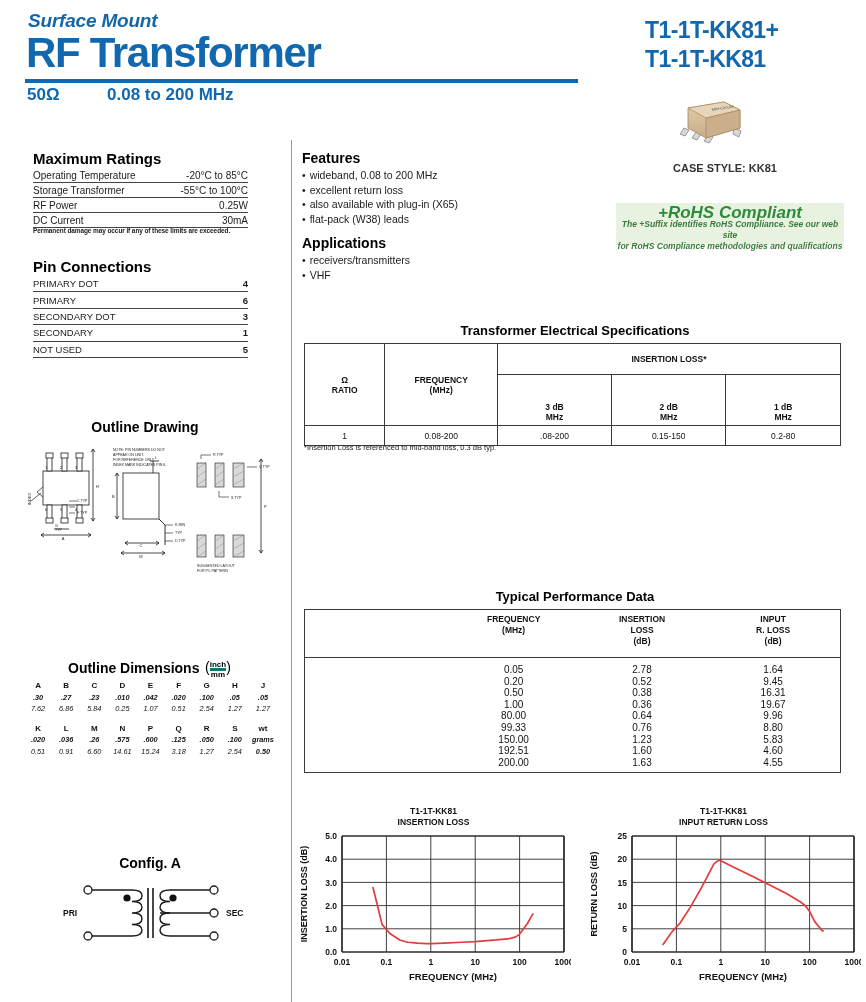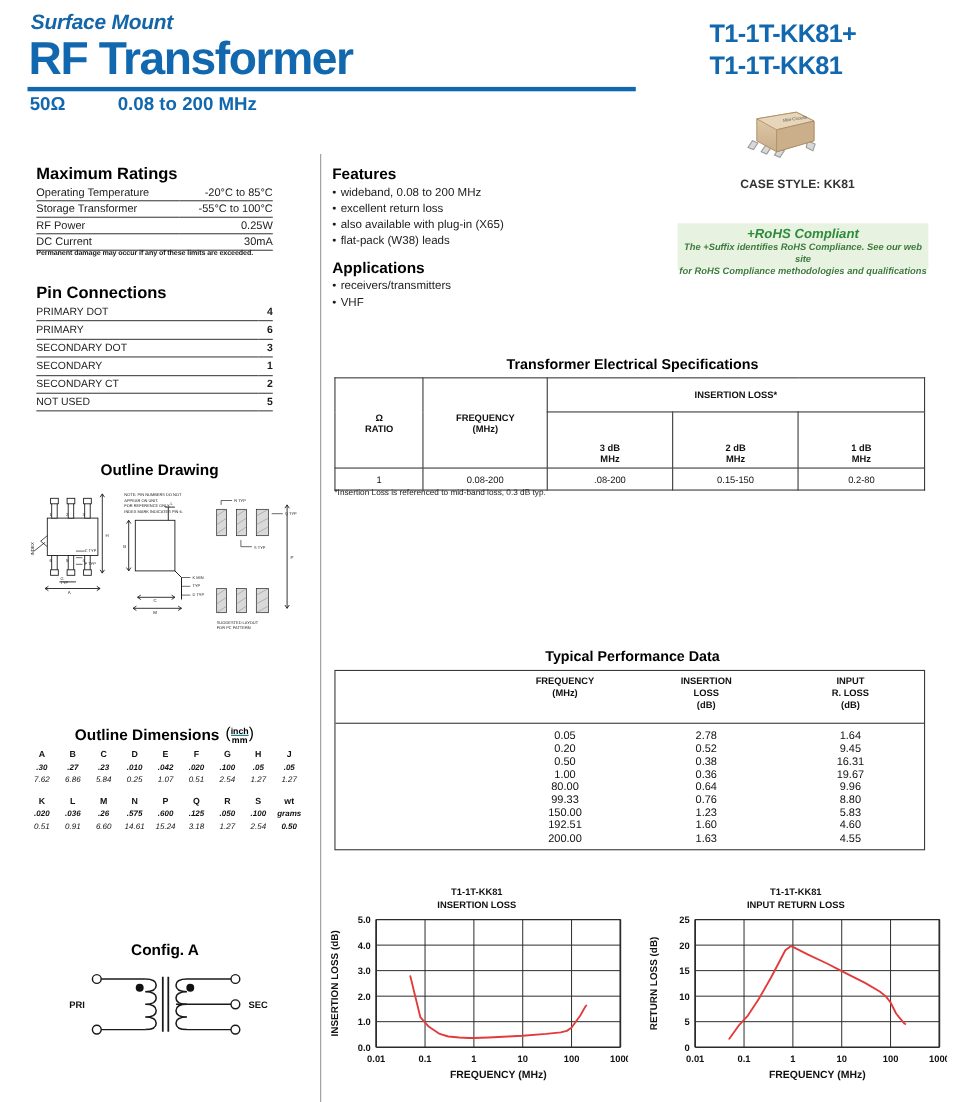--- a/index.html
+++ b/index.html
@@ -45,21 +45,21 @@
     font-size:11px;font-weight:bold;color:#333;
   }
 
   
   #rohs-box{
     left:616px;top:203px;width:228px;height:42px;
     background:#E8F2E0;border:0;
     text-align:center;padding-top:3px;box-sizing:border-box;
   }
   #rohs-title{
-    font-size:12px;font-weight:bold;font-style:italic;color:#2E8B3C;
+    font-size:17px;font-weight:bold;font-style:italic;color:#2E8B3C;
     line-height:13px;
   }
   .rohs-line{
     font-size:8.5px;font-style:italic;font-weight:bold;color:#3C7A3C;
     line-height:11px;
   }
 
   
   #column-divider{left:291px;top:140px;width:1px;height:862px;background:#9a9a9a;}
 
@@ -237,24 +237,20 @@
       <td>PRIMARY</td>
       <td class="v">6</td>
     </tr>
     <tr>
       <td>SECONDARY DOT</td>
       <td class="v">3</td>
     </tr>
     <tr>
       <td>SECONDARY</td>
       <td class="v">1</td>
-    </tr>
-    <tr>
-      <td>SECONDARY CT</td>
-      <td class="v">2</td>
     </tr>
     <tr>
       <td>NOT USED</td>
       <td class="v">5</td>
     </tr>
   </tbody>
     </table>
 </div>
 
 <div class="abs" id="features-heading">Features</div>
@@ -445,21 +441,21 @@
       <text x="88" y="13" font-size="3.6">APPEAR ON UNIT.</text>
       <text x="88" y="18" font-size="3.6">FOR REFERENCE ONLY.</text>
       <text x="88" y="23" font-size="3.6">INDEX MARK INDICATES PIN 6.</text>
     </g>
   </svg>
 </div>
 
 <div class="abs" id="outline-dims-heading">Outline Dimensions</div>
 <div class="abs" id="outline-dims-unit">
   <span style="font-size:14px;font-weight:normal;">(</span><span style="display:inline-block;vertical-align:middle;">
-    <span style="display:block;border-bottom:1px solid #0f766e;">inch</span>
+    <span style="display:block;border-bottom:3px solid #0f766e;">inch</span>
     <span style="display:block;">mm</span>
   </span><span style="font-size:14px;font-weight:normal;">)</span>
 </div>
 <div class="abs" id="outline-dims-table">
   <table class="dt">
     <tbody>
         <tr>
       <td class="letter">A</td>
       <td class="letter">B</td>
       <td class="letter">C</td>

